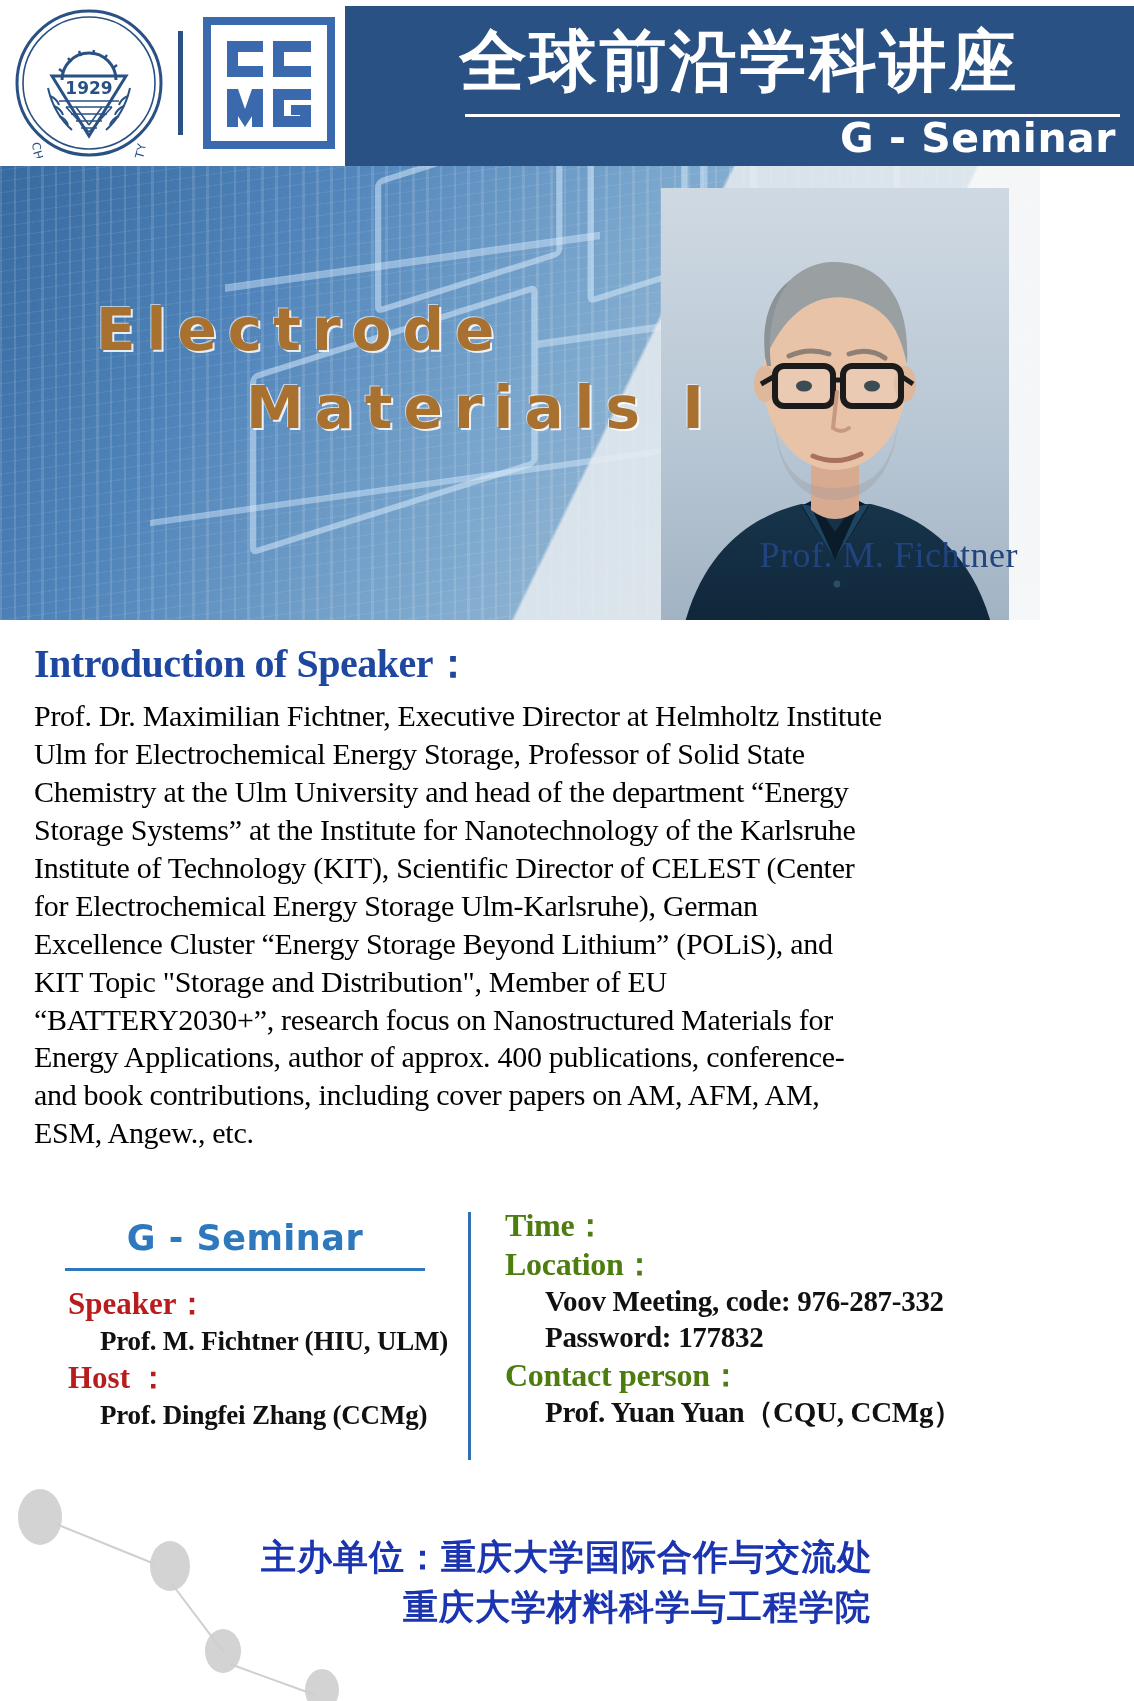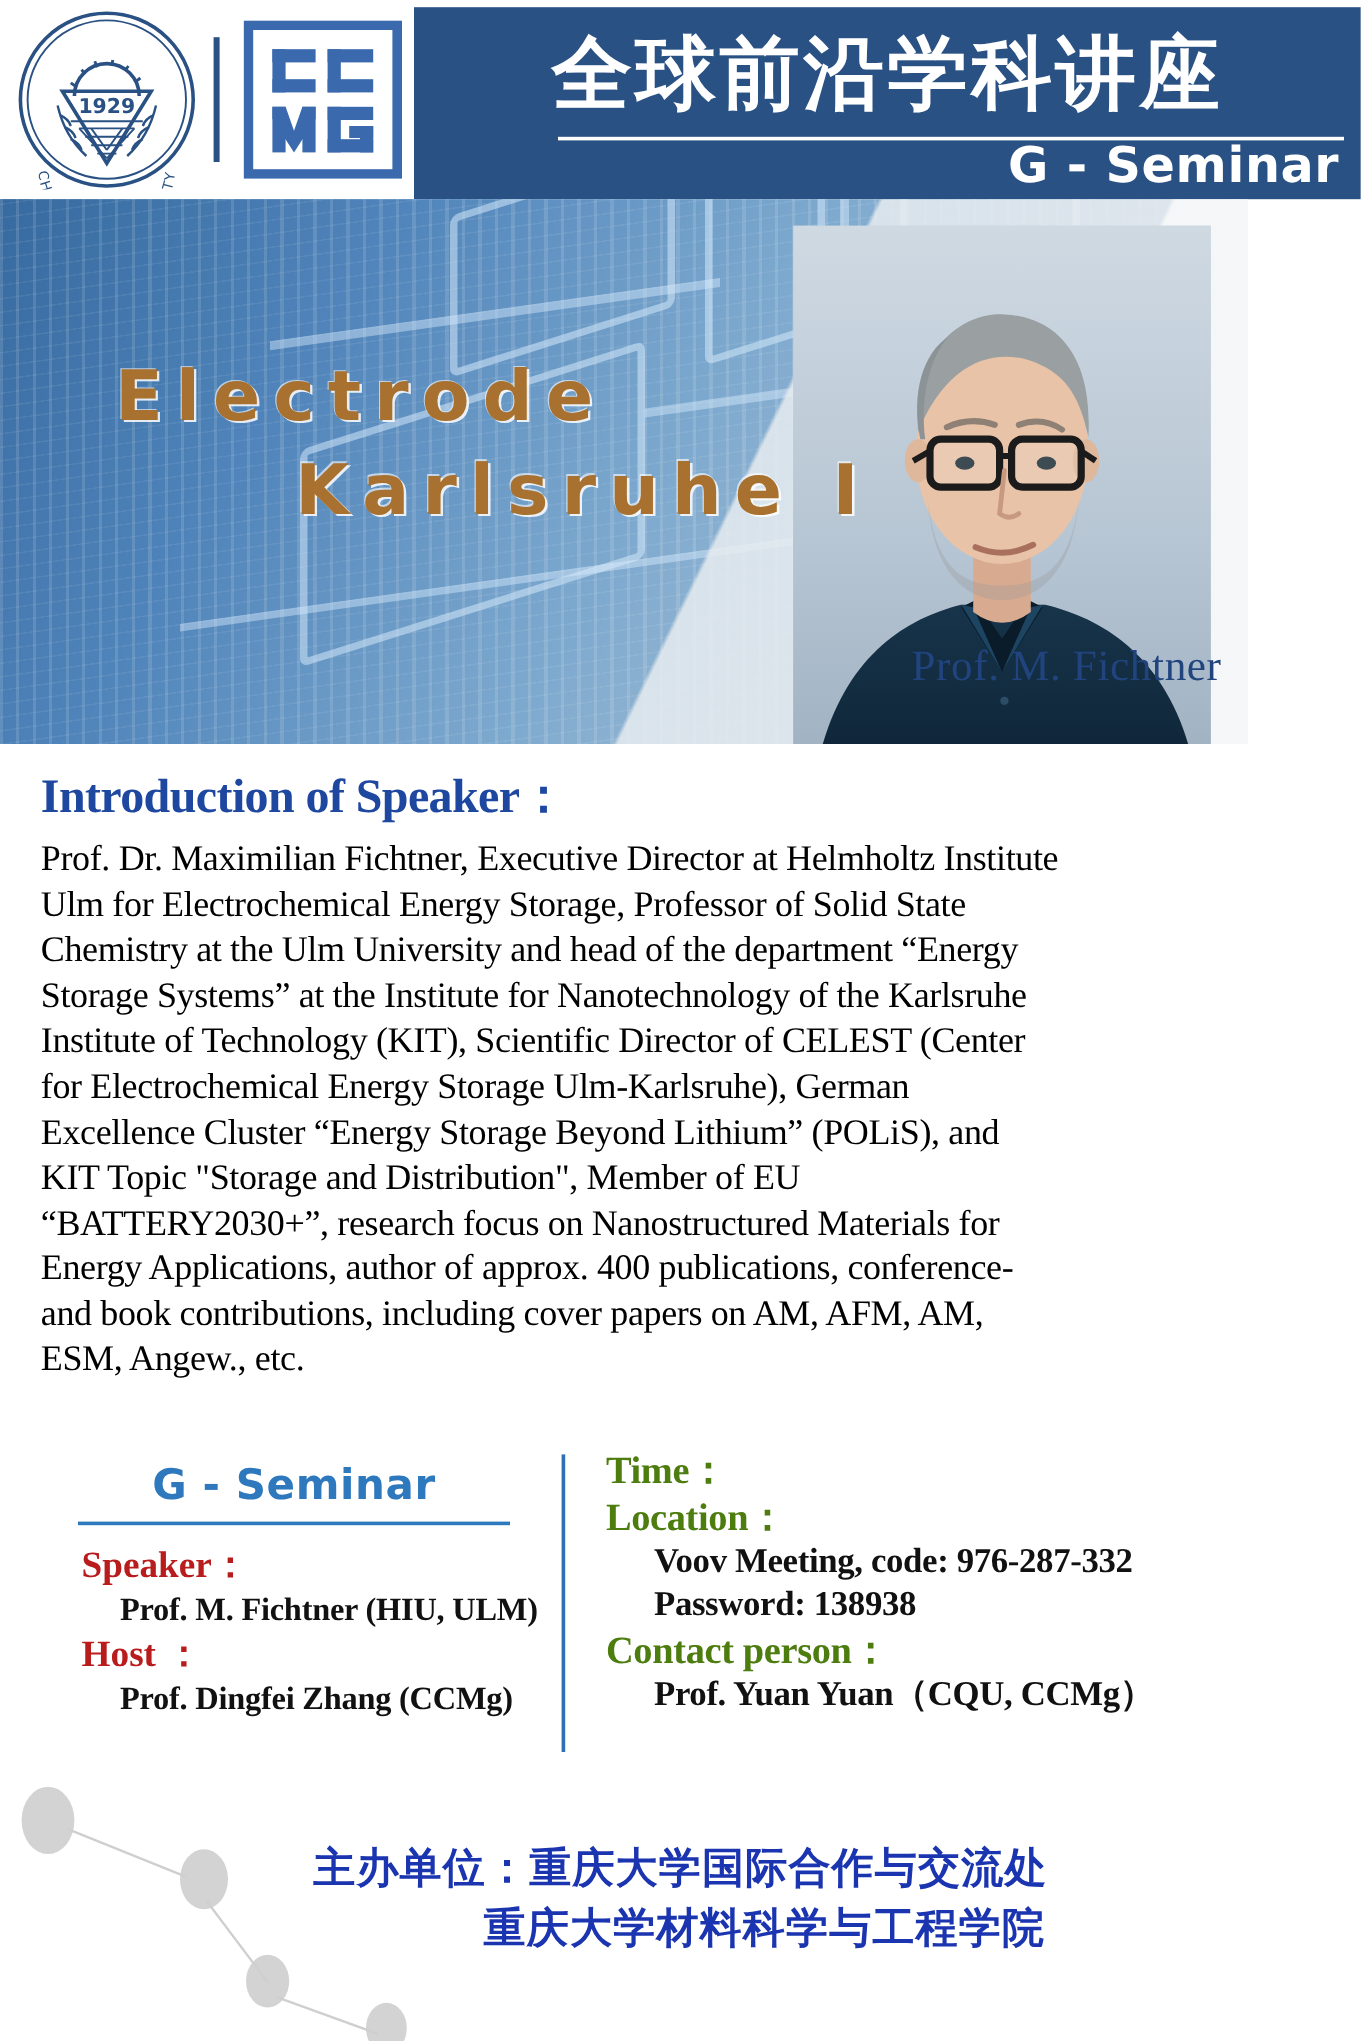--- a/index.html
+++ b/index.html
@@ -326,21 +326,21 @@
       <path d="M 176,204 L 172,240 q 8,6 16,0" stroke="#c79a80" stroke-width="4" fill="none" stroke-linecap="round"></path>
 
       <path d="M 152,268 q 24,10 48,-2" stroke="#a9705e" stroke-width="5" fill="none" stroke-linecap="round"></path>
 
       <path d="M 112,226 C 116,292 146,312 174,312 C 204,312 234,290 238,226 C 232,292 200,300 174,300 C 148,300 118,292 112,226 Z" fill="rgba(150,150,150,0.30)"></path>
     </svg>
   </div>
 
   <div class="hero-title">
     <span>Electrode</span>
-    <span class="line2">Karlsruhe I</span>
+    <span class="line2">Materials I</span>
   </div>
 
   <div class="speaker-name">Prof. M. Fichtner</div>
 </div>
 
 <div class="intro">
   <div class="intro-head">Introduction of Speaker：</div>
   <div class="intro-body">Prof. Dr. Maximilian Fichtner, Executive Director at Helmholtz Institute Ulm for Electrochemical Energy Storage, Professor of Solid State Chemistry at the Ulm University and head of the department “Energy Storage Systems” at the Institute for Nanotechnology of the Karlsruhe Institute of Technology (KIT), Scientific Director of CELEST (Center for Electrochemical Energy Storage Ulm-Karlsruhe), German Excellence Cluster “Energy Storage Beyond Lithium” (POLiS), and KIT Topic "Storage and Distribution", Member of EU “BATTERY2030+”, research focus on Nanostructured Materials for Energy Applications, author of approx. 400 publications, conference- and book contributions, including cover papers on AM, AFM, AM, ESM, Angew., etc.</div>
 </div>
 
@@ -353,21 +353,21 @@
     <div class="fld-label">Host ：</div>
     <div class="fld-value">Prof. Dingfei Zhang (CCMg)</div>
   </div>
 
   <div class="vrule"></div>
 
   <div class="col-right">
     <div class="rlabel">Time：</div>
     <div class="rlabel">Location：</div>
     <div class="rvalue">Voov Meeting, code: 976-287-332</div>
-    <div class="rvalue">Password: 138938</div>
+    <div class="rvalue">Password: 177832</div>
     <div class="rlabel">Contact person：</div>
     <div class="rvalue">Prof. Yuan Yuan（CQU, CCMg）</div>
   </div>
 </div>
 
 <div class="footer">
   <div>
     <div class="node" style="left:18px;top:18px;width:44px;height:56px;"></div>
     <div class="node" style="left:150px;top:70px;width:40px;height:50px;"></div>
     <div class="node" style="left:205px;top:158px;width:36px;height:44px;"></div>

